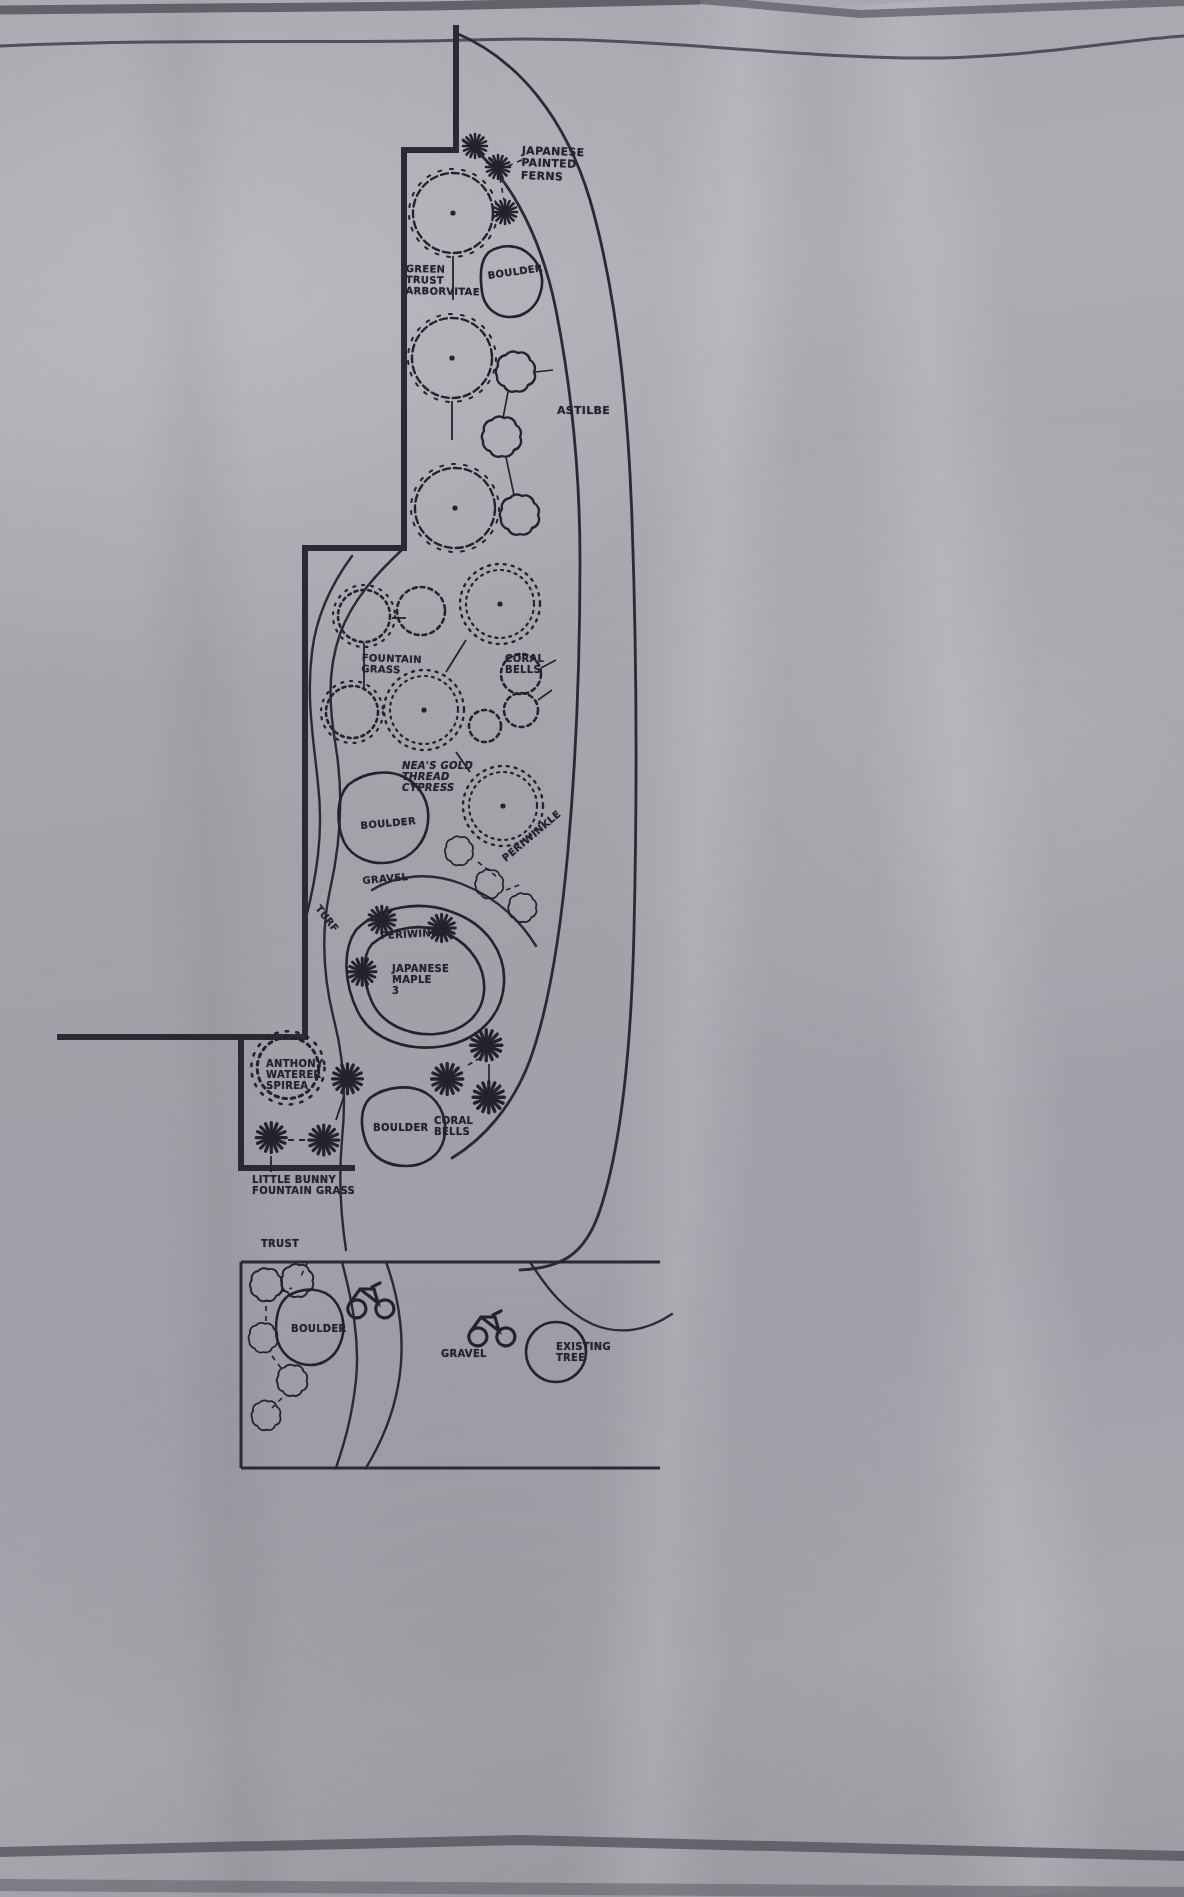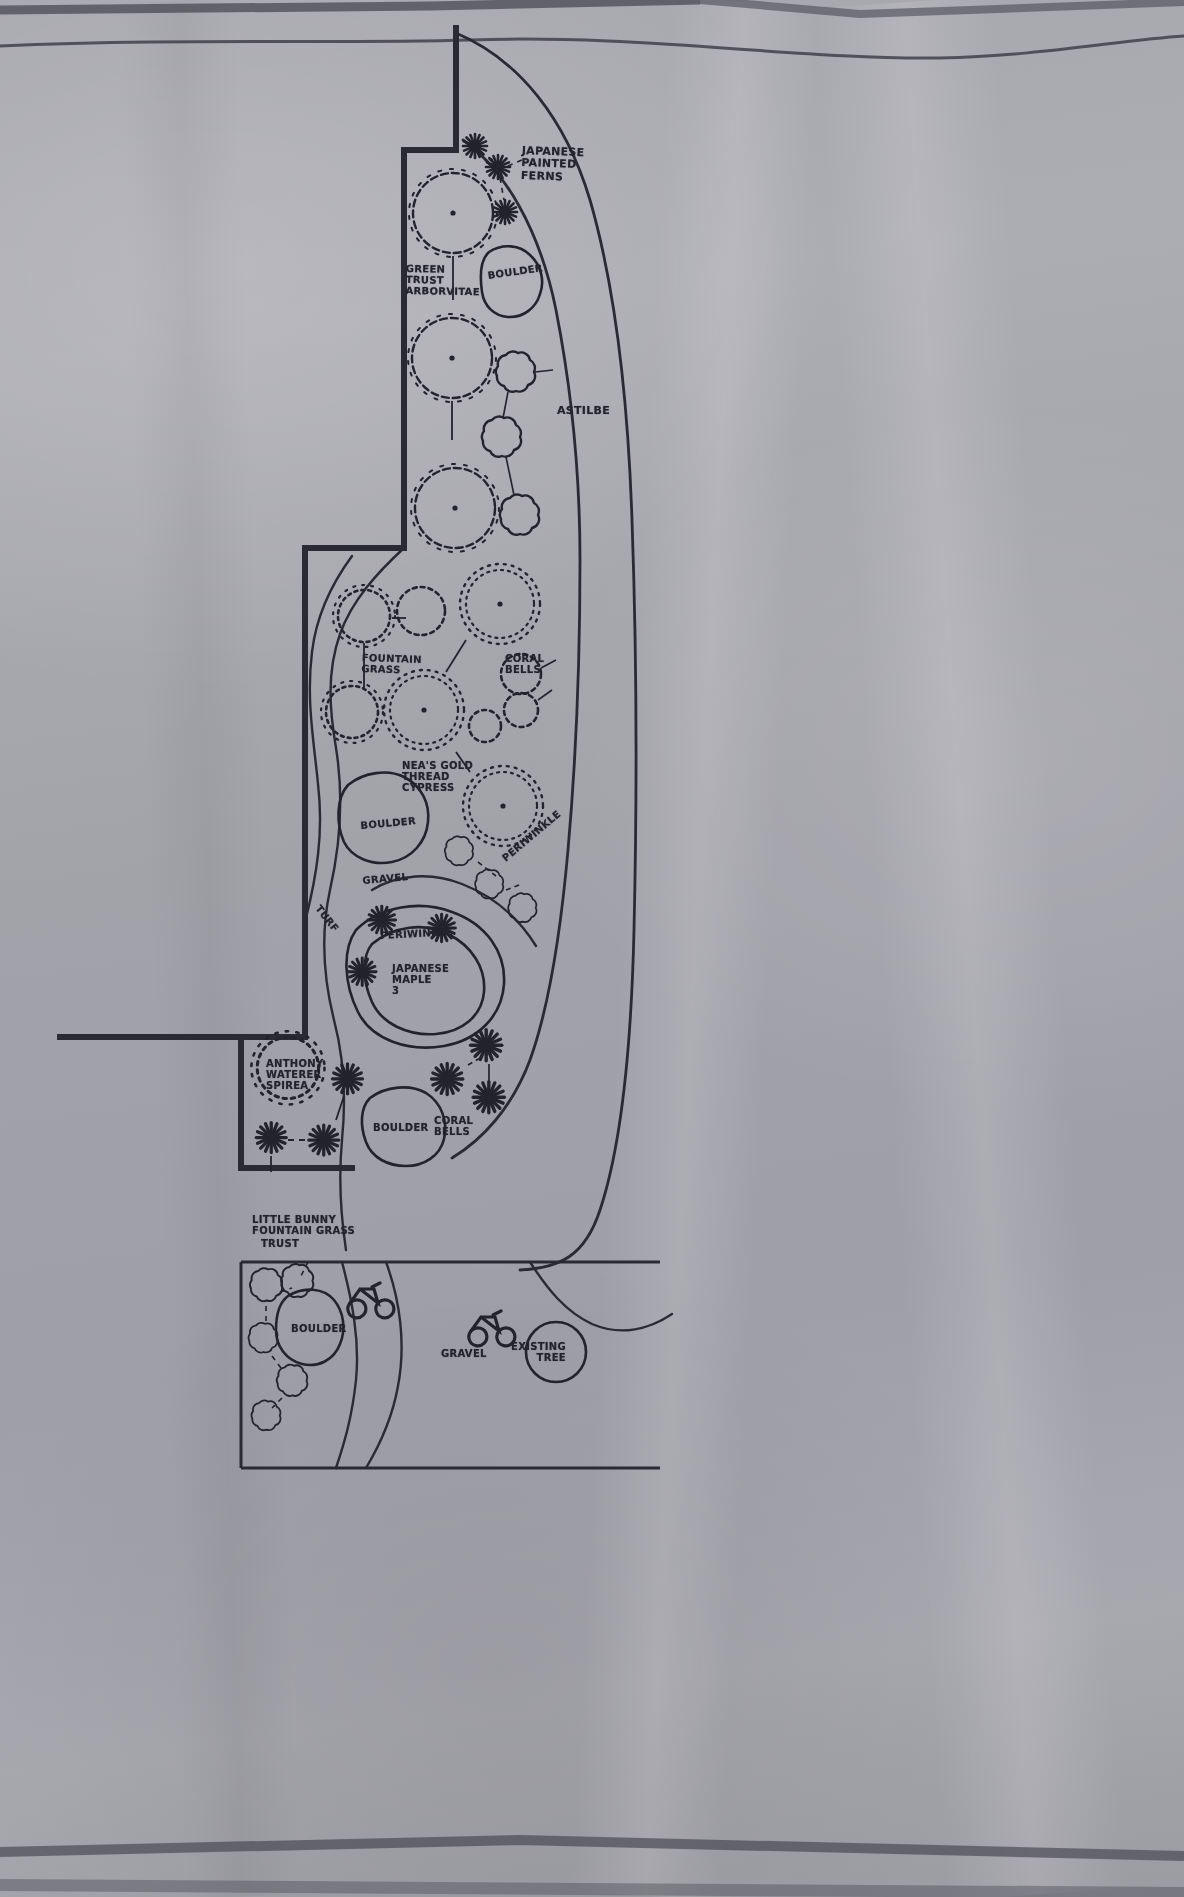--- a/index.html
+++ b/index.html
@@ -351,21 +351,21 @@
     <div class="lbl xs" style="left:487px; top:270px; transform:rotate(-8deg);">BOULDER</div>
 
     <div class="lbl sm" style="left:557px; top:365px;margin-top:40px;">ASTILBE</div>
 
     <div class="lbl xs" style="left:362px; top:652px; transform:rotate(2deg);">FOUNTAIN
 GRASS</div>
 
     <div class="lbl xs" style="left:505px; top:653px;">CORAL
 BELLS</div>
 
-    <div class="lbl xs" style="left:402px; top:760px;">NEA'S GOLD
+    <div class="lbl xs" style="left:402px; top:760px;font-style:italic;">NEA'S GOLD
 THREAD
 CYPRESS</div>
 
     <div class="lbl xs" style="left:360px; top:820px; transform:rotate(-5deg);">BOULDER</div>
 
     <div class="lbl xs" style="left:362px; top:875px; transform:rotate(-5deg);">GRAVEL</div>
 
     <div class="lbl xs" style="left:322px; top:903px; transform:rotate(52deg);">TURF</div>
 
     <div class="lbl xs" style="left:500px; top:855px; transform:rotate(-40deg);">PERIWINKLE</div>
@@ -378,25 +378,25 @@
 
     <div class="lbl xs" style="left:266px; top:1058px;">ANTHONY
 WATERER
 SPIREA</div>
 
     <div class="lbl xs" style="left:373px; top:1122px;">BOULDER</div>
 
     <div class="lbl xs" style="left:434px; top:1115px;">CORAL
 BELLS</div>
 
-    <div class="lbl xs" style="left:252px; top:1174px;margin-top:40px;">LITTLE BUNNY
+    <div class="lbl xs" style="left:252px; top:1174px;">LITTLE BUNNY
 FOUNTAIN GRASS</div>
 
     <div class="lbl xs" style="left:261px; top:1238px;">TRUST</div>
 
     <div class="lbl xs" style="left:291px; top:1323px;">BOULDER</div>
 
     <div class="lbl xs" style="left:441px; top:1348px;">GRAVEL</div>
 
-    <div class="lbl xs" style="left:511px; top:1341px; text-align:right;">EXISTING
+    <div class="lbl xs" style="left:556px; top:1341px; text-align:left;">EXISTING
 TREE</div>
   </div>
 </div>
 
 </body></html>

